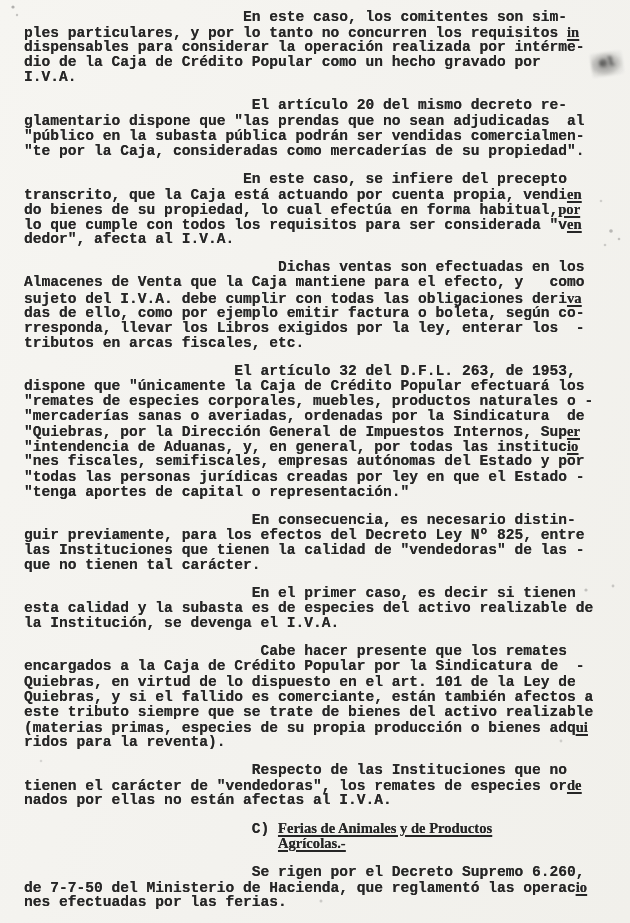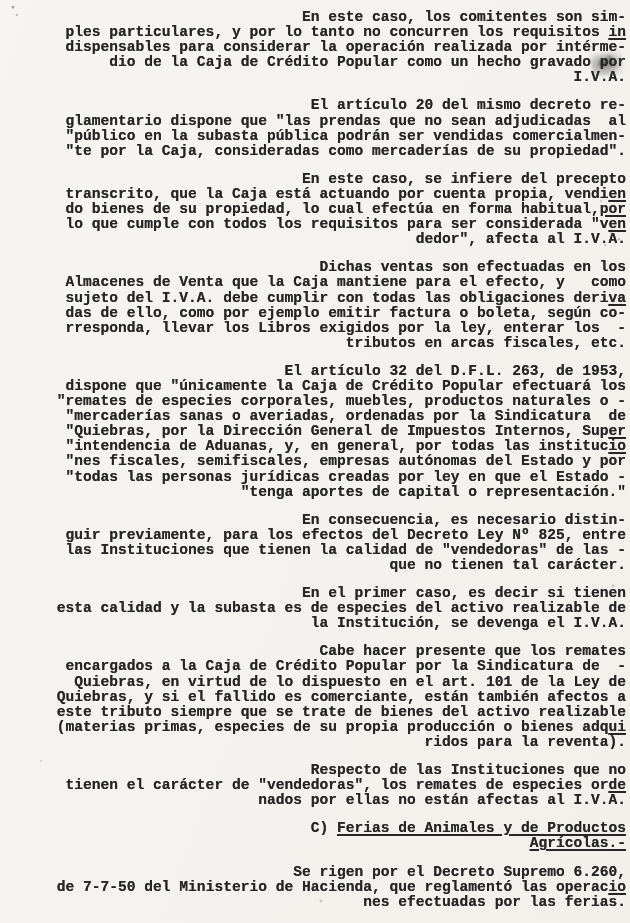--- a/index.html
+++ b/index.html
@@ -16,23 +16,23 @@
   }
   .doc {
     position: absolute; top: 10px; left: 24px; right: 4px;
     color: #262626;
     font-size: 14.6px;
     font-weight: bold;
     line-height: 15.1px;
     text-shadow: 0 0 0.5px rgba(38,38,38,0.75);
     white-space: pre;
   }
-  .para { margin: 0 0 13px 0; text-align: right; }
+  .para { margin: 0 0 13px 0; }
   .line { height: 15.1px; }
-  .u { text-decoration: underline; text-underline-offset: 2px; text-decoration-thickness: 1.5px; }
+  .u { text-decoration: underline; text-underline-offset: 2px; text-decoration-thickness: 1.5px; font-family: Liberation Serif, serif; }
   .smudge {
     position: absolute; top: 52px; left: 591px;
     width: 32px; height: 24px;
     background: radial-gradient(ellipse at 45% 50%, rgba(40,40,40,0.55) 0%, rgba(60,60,60,0.35) 45%, rgba(90,90,90,0.12) 70%, transparent 100%);
     filter: blur(1px);
     transform: rotate(-8deg);
     color: #1c1c1c;
     font-size: 13px; font-weight: bold;
     text-align: center; line-height: 22px;
     opacity: 0.85;

